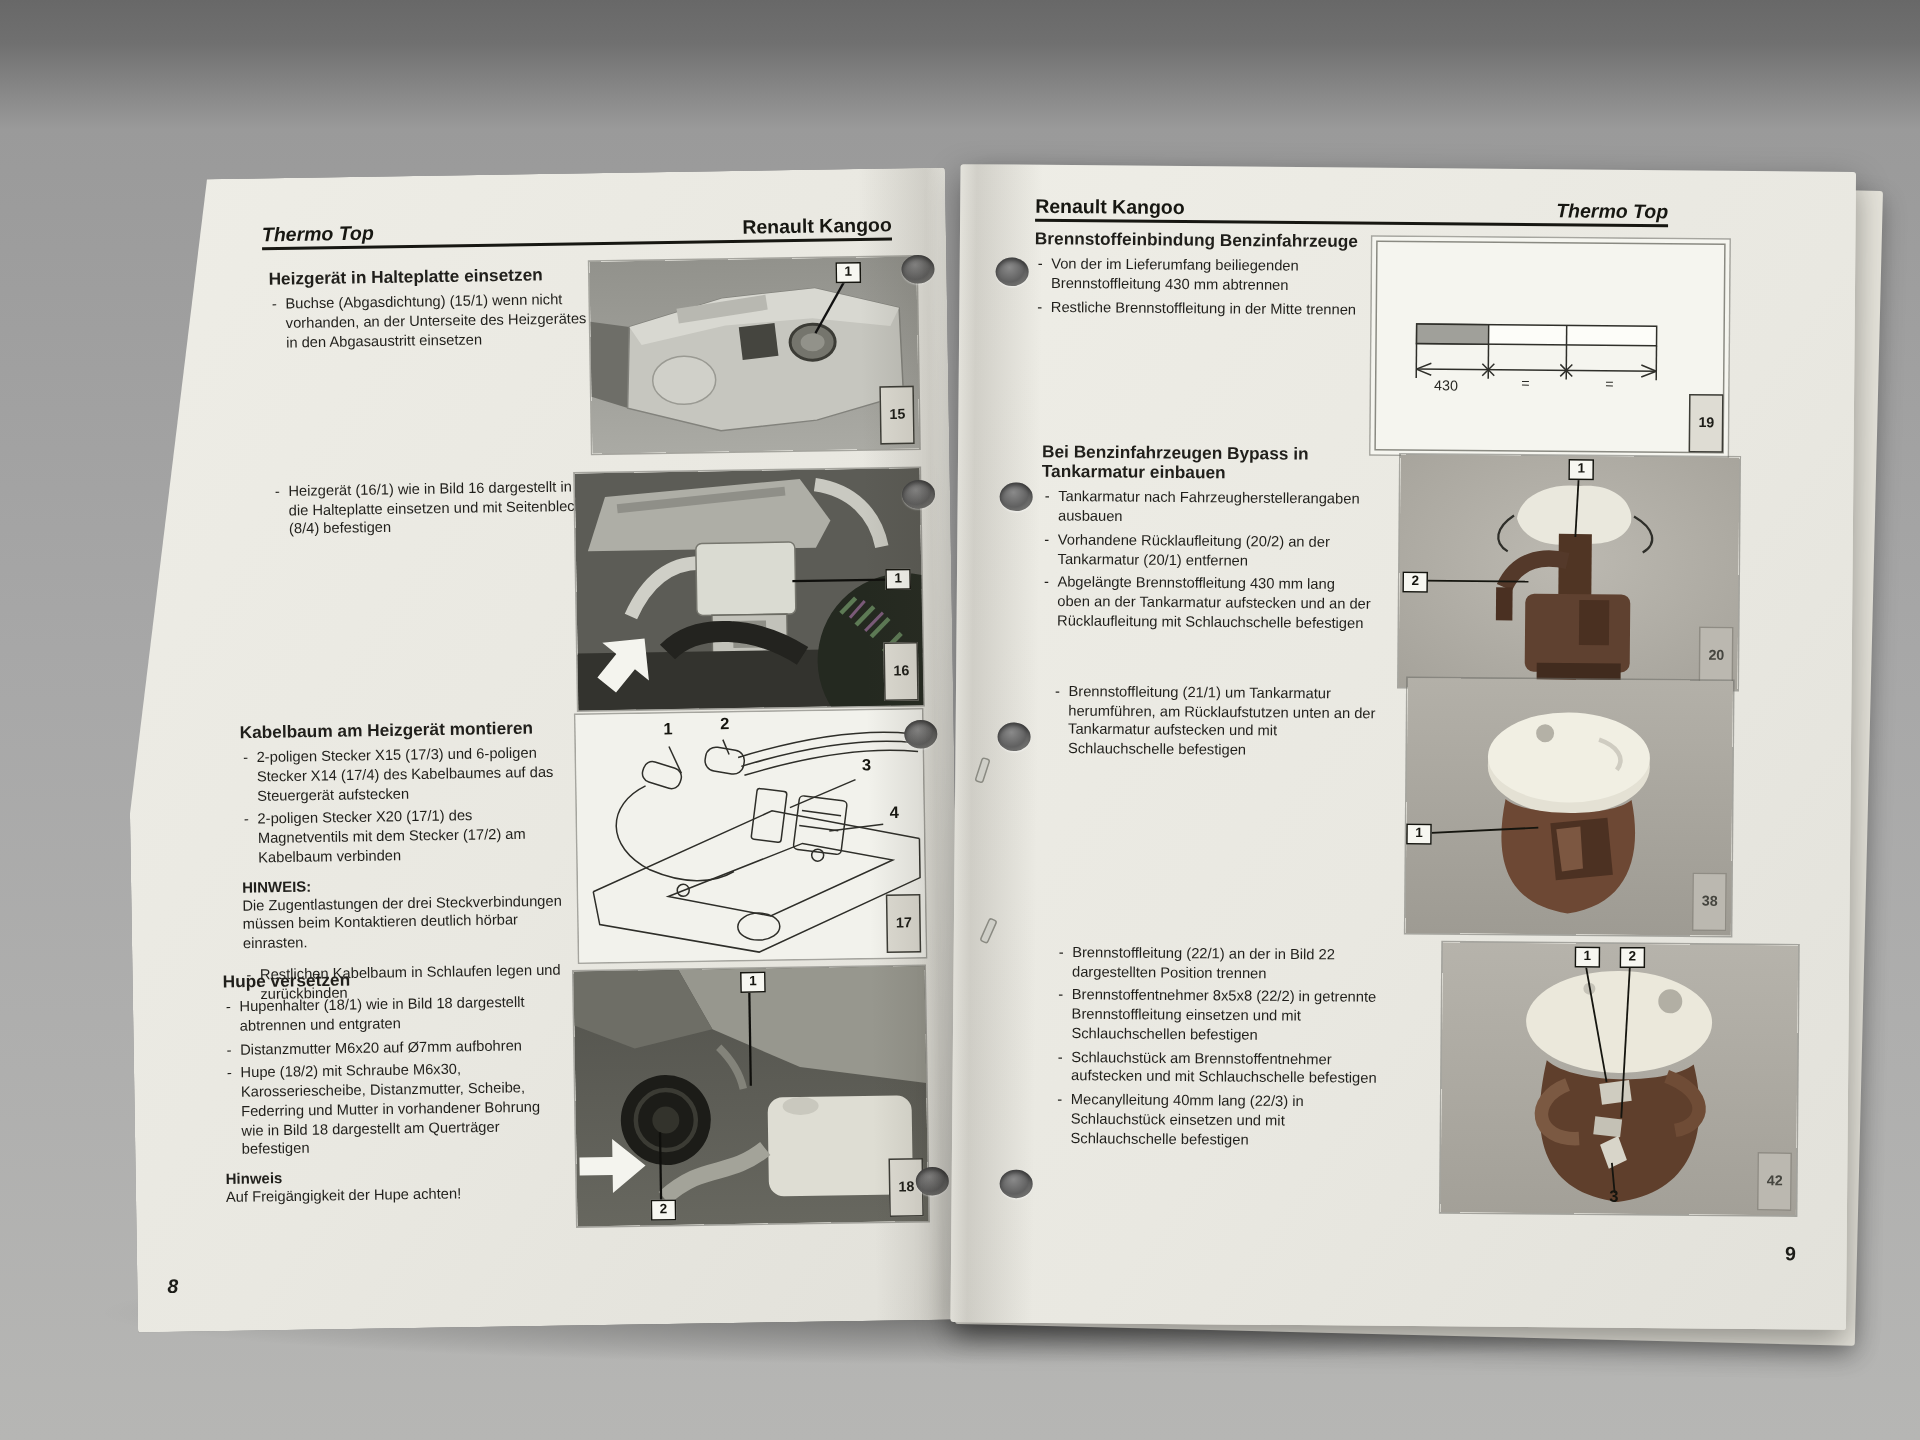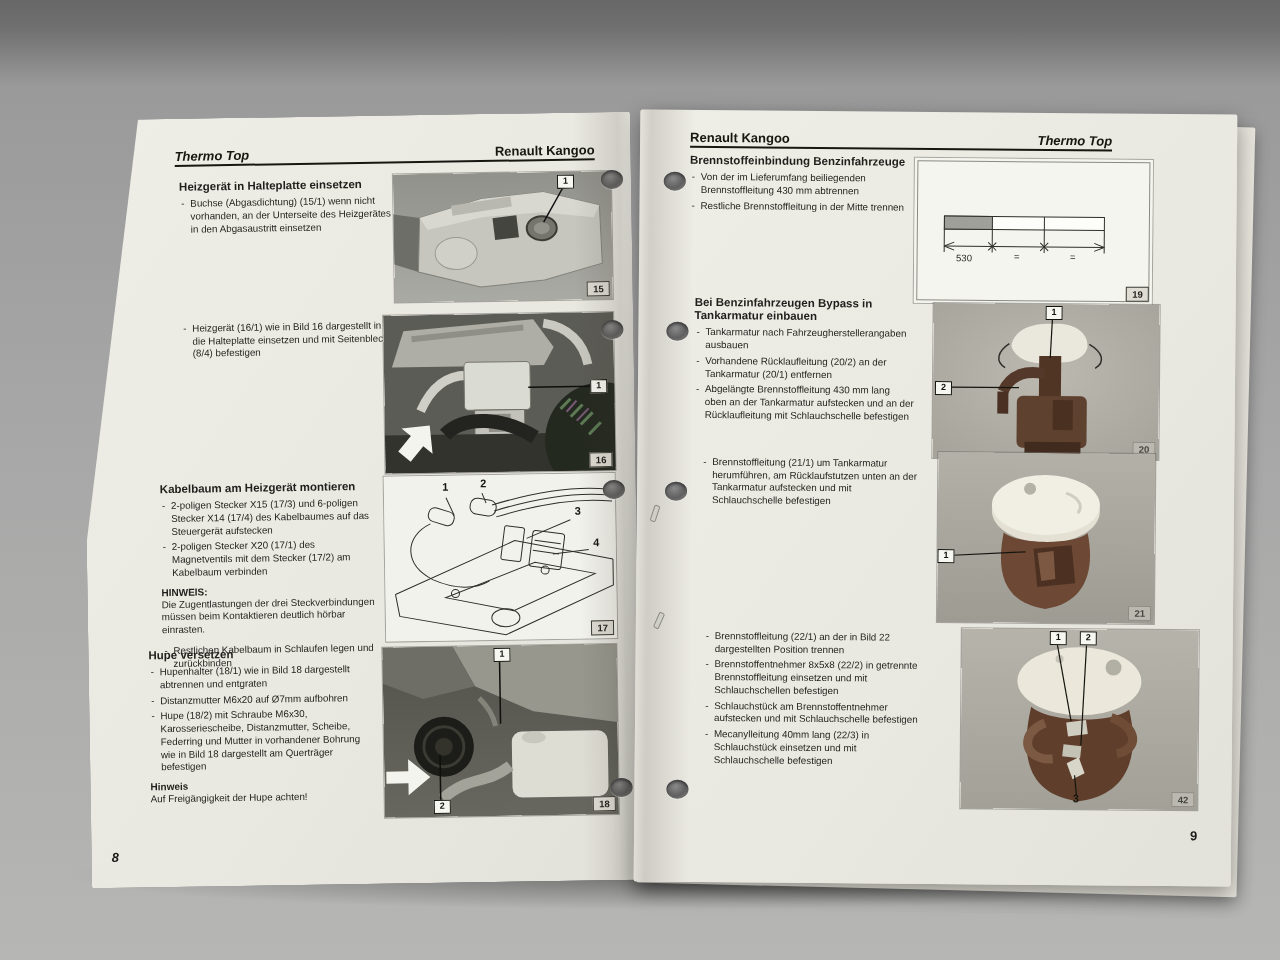--- a/index.html
+++ b/index.html
@@ -41,21 +41,21 @@
   .note-text{font-size:9.8px;line-height:1.3;}
   .pgnum{position:absolute;font-size:13px;font-weight:bold;color:#1c1c18;}
   .pgnum.italic{font-style:italic;}
 
   .fig{position:absolute;box-shadow:0 0 0 1px rgba(110,110,104,.55);}
   .fig svg{display:block;width:100%;height:100%;}
   .callout{position:absolute;background:#f7f7f1;border:1px solid #15150f;color:#15150f;
     font-size:9px;font-weight:bold;line-height:11px;min-width:11px;height:12px;text-align:center;padding:0 2px;}
   .callout.plain{background:transparent;border:none;font-size:11px;line-height:11px;}
   .fig-num{position:absolute;right:3px;bottom:3px;background:#dedcd3;border:1px solid #3c3c36;
-    color:#1d1d18;font-size:9.5px;font-weight:bold;line-height:13px;padding:0 5px;}
+    color:#1d1d18;font-size:9.5px;font-weight:bold;line-height:13px;padding:12px 5px;}
   .fig-num.soft{background:#bbb8b0;border-color:#8f8c84;color:#45453f;margin-left:19px;}
   .diagram{background:#f5f5ef;}
   .dlabel{position:absolute;font-size:9.5px;color:#2a2a25;}
 </style>
 </head>
 <body>
 
 <div class="stage">
   <div class="book-shadow"></div>
   <div class="page-under"></div>
@@ -258,21 +258,21 @@
             <line x1="78" y1="71" x2="78" y2="94"></line>
           <line x1="130" y1="71" x2="130" y2="94"></line>
             <line x1="190" y1="71" x2="190" y2="94"></line>
           <line x1="30" y1="88" x2="190" y2="88"></line>
           <path d="M30,88 L40,84 M30,88 L40,92"></path>
           <path d="M74,84 L82,92 M82,84 L74,92"></path>
           <path d="M126,84 L134,92 M134,84 L126,92"></path>
           <path d="M190,88 L180,84 M190,88 L180,92"></path>
         </g>
       </svg>
-      <div class="dlabel" style="left:42px;top:94px;">530</div>
+      <div class="dlabel" style="left:42px;top:94px;">430</div>
       <div class="dlabel" style="left:100px;top:92px;">=</div>
       <div class="dlabel" style="left:156px;top:92px;">=</div>
       <div class="fig-num">19</div>
     </div>
 
     <div class="fig" style="left:295px;top:191px;width:226px;height:155px;">
       <svg viewBox="0 0 226 155">
         <defs>
             <radialGradient id="g20" cx="0.5" cy="0.45" r="0.85">
           <stop offset="0" stop-color="#bcb9b1"></stop>
@@ -309,21 +309,21 @@
         <ellipse cx="108" cy="58" rx="54" ry="32" fill="#e4e1d4"></ellipse>
         <ellipse cx="108" cy="52" rx="54" ry="30" fill="#f1efe3"></ellipse>
         <circle cx="92" cy="36" r="6" fill="#b4b1a6"></circle>
         <path d="M128,40 C140,44 146,52 140,60" stroke="#cfccc1" stroke-width="3" fill="none"></path>
         <path d="M66,80 C58,122 68,150 108,156 C148,150 158,118 150,80 C136,92 80,92 66,80 Z" fill="#6d4834"></path>
         <path d="M96,96 L134,92 L138,130 L100,134 Z" fill="#4c3122"></path>
         <path d="M100,100 L116,98 L118,126 L104,128 Z" fill="#7c5741"></path>
         <line x1="0" y1="104" x2="88" y2="99" stroke="#15150f" stroke-width="1.2"></line>
       </svg>
       <div class="callout" style="left:0px;top:97px;">1</div>
-      <div class="fig-num soft">21</div>
+      <div class="fig-num soft">38</div>
     </div>
 
     <div class="fig" style="left:326px;top:516px;width:237px;height:180px;">
       <svg viewBox="0 0 237 180">
         <defs>
             <linearGradient id="g22" x1="0" y1="0" x2="0" y2="1">
           <stop offset="0" stop-color="#b6b3ab"></stop>
               <stop offset="1" stop-color="#a3a098"></stop>
             </linearGradient>
           </defs>

